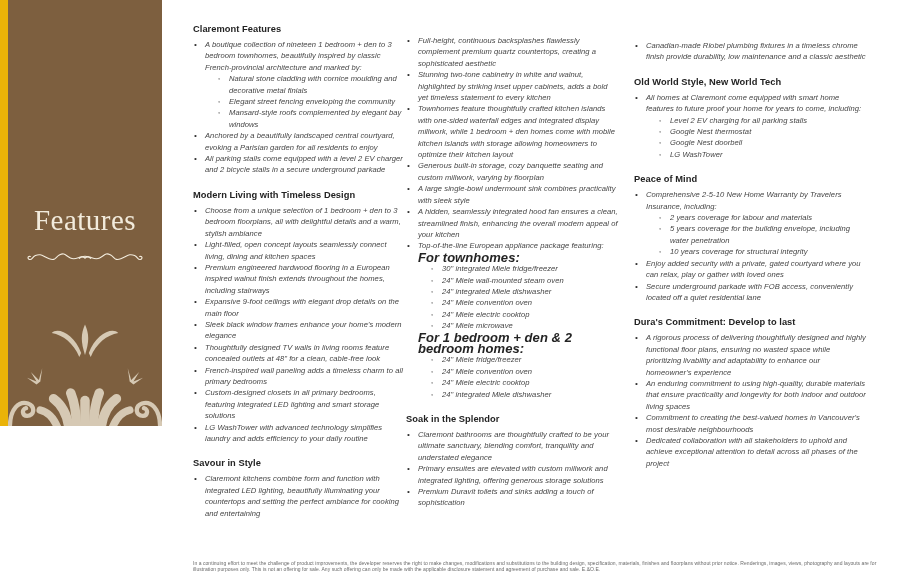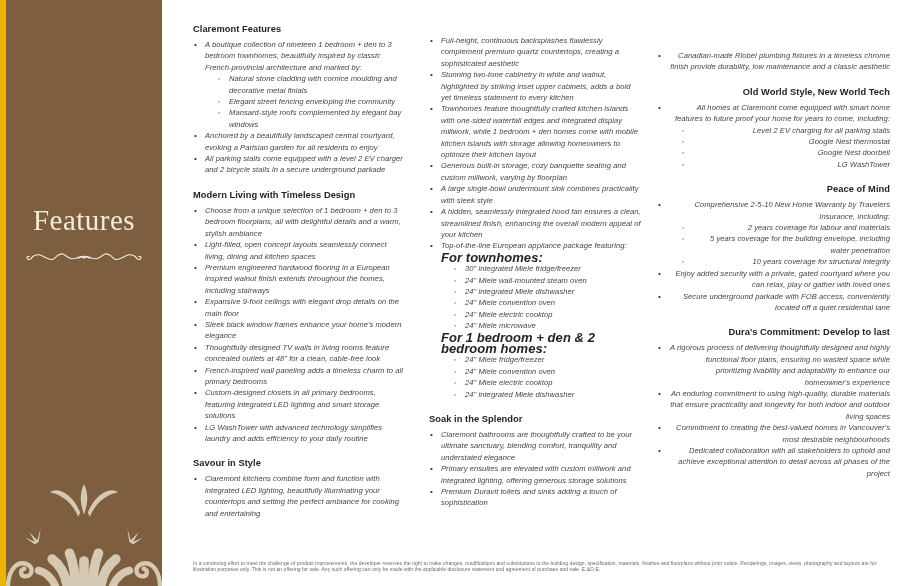--- a/index.html
+++ b/index.html
@@ -5,45 +5,45 @@
   html,body{margin:0;padding:0;}
   body{
     width:908px;height:586px;overflow:hidden;background:#ffffff;
     font-family:"Liberation Sans",sans-serif;
     -webkit-font-smoothing:antialiased;
   }
   .page{position:relative;width:908px;height:586px;background:#ffffff;border-right:1px solid #e3e3e3;}
 
   
   .sidebar{
-    position:absolute;left:0;top:0;width:162px;height:586px;
+    position:absolute;left:0;top:0;width:162px;height:426px;
     background:var(--brown,#7d5f3f);
-    border-left:6px solid #eab308;
+    border-left:8px solid #eab308;
     box-sizing:border-box;overflow:hidden;
   }
   .sidebar-title{
     position:absolute;top:204px;left:0;width:100%;
     text-align:center;
     font-family:"Liberation Serif",serif;
     font-size:29px;font-weight:400;letter-spacing:.5px;
     color:var(--cream,#f2ebdc);
   }
   .flourish{position:absolute;top:246px;left:50%;transform:translateX(-50%);}
   .damask{position:absolute;bottom:-4px;left:0;width:100%;}
 
   
   .content{
     position:absolute;left:162px;top:0;right:0;bottom:0;
     padding:0 0 0 31px;box-sizing:border-box;
     display:flex;
   }
   .col{box-sizing:border-box;color:#454545;}
-  .col1{width:213px;padding-top:24px;margin-right:23px;}
+  .col1{width:213px;padding-top:24px;}
   .col2{width:213px;padding-top:35px;margin-right:15px;}
-  .col3{width:233px;padding-top:50px;text-align:right;}
+  .col3{width:233px;padding-top:40px;}
 
   .section + .section{margin-top:14px;}
   .heading{
     font-size:9.3px;font-weight:bold;color:#232323;
     margin:0 0 5px 0;letter-spacing:.05px;
   }
   ul.bullets{list-style:none;margin:0;padding:0;font-style:italic;}
   li.bullet{
     position:relative;padding-left:12px;margin:0;
     font-size:7.6px;line-height:11.4px;color:#454545;letter-spacing:.05px;

